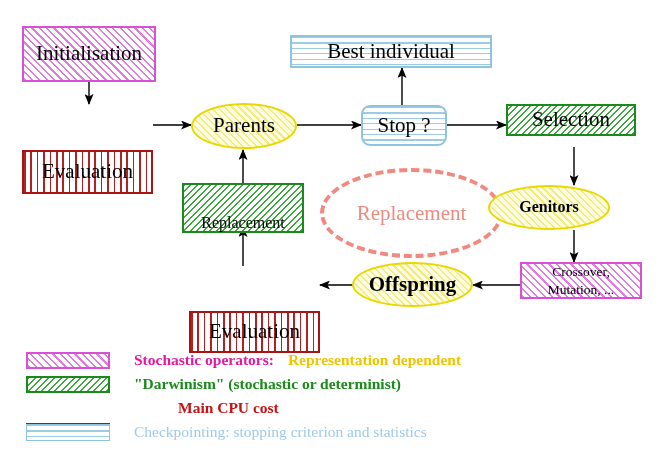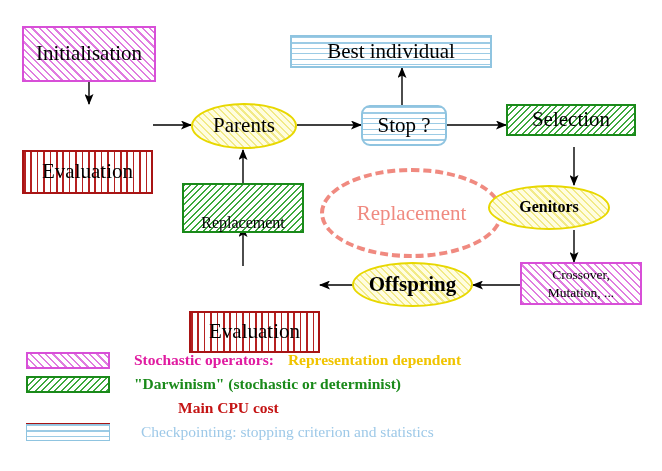--- a/index.html
+++ b/index.html
@@ -200,21 +200,21 @@
   </div>
 
   <div class="node box fill-green" style="left:506px; top:104px; width:130px; height:32px; font-size:21px;">
     <span>Selection</span>
   </div>
 
   <div class="node ellipse fill-yellow" style="left:488px; top:185px; width:122px; height:45px; font-size:16px;font-weight:bold;">
     <span>Genitors</span>
   </div>
 
-  <div class="node box fill-magenta" style="left:520px; top:262px; width:122px; height:43px; font-size:13.5px; line-height:1.28;">
+  <div class="node box fill-magenta" style="left:520px; top:262px; width:122px; height:37px; font-size:13.5px; line-height:1.28;">
     <span>Crossover,
 Mutation, ...</span>
   </div>
 
   <div class="node ellipse fill-yellow" style="left:352px; top:262px; width:121px; height:45px; font-size:21px;font-weight:bold;">
     <span>Offspring</span>
   </div>
 
   <div class="node box fill-red" style="left:189px; top:265px; width:131px; height:42px; font-size:21px;">
     <span>Evaluation</span>
@@ -247,19 +247,19 @@
     <div class="legend-row" style="top:54px;gap:44px;">
       <div class="swatch fill-red" style="border:2px solid #a81414;"></div>
       <div class="legend-text">
         <span style="color:#c41414;">Main CPU cost</span>
       </div>
     </div>
 
     <div class="legend-row" style="top:78px;">
       <div class="swatch fill-blue" style="border:1.5px solid #8fc4e0;"></div>
       <div class="legend-text">
-        <span style="color:#9ec9e8; font-weight:normal;margin-left:7px;">Checkpointing: stopping criterion and statistics</span>
+        <span style="color:#9ec9e8; font-weight:normal;">Checkpointing: stopping criterion and statistics</span>
       </div>
     </div>
 
   </div>
 
 </div>
 
 </body></html>

